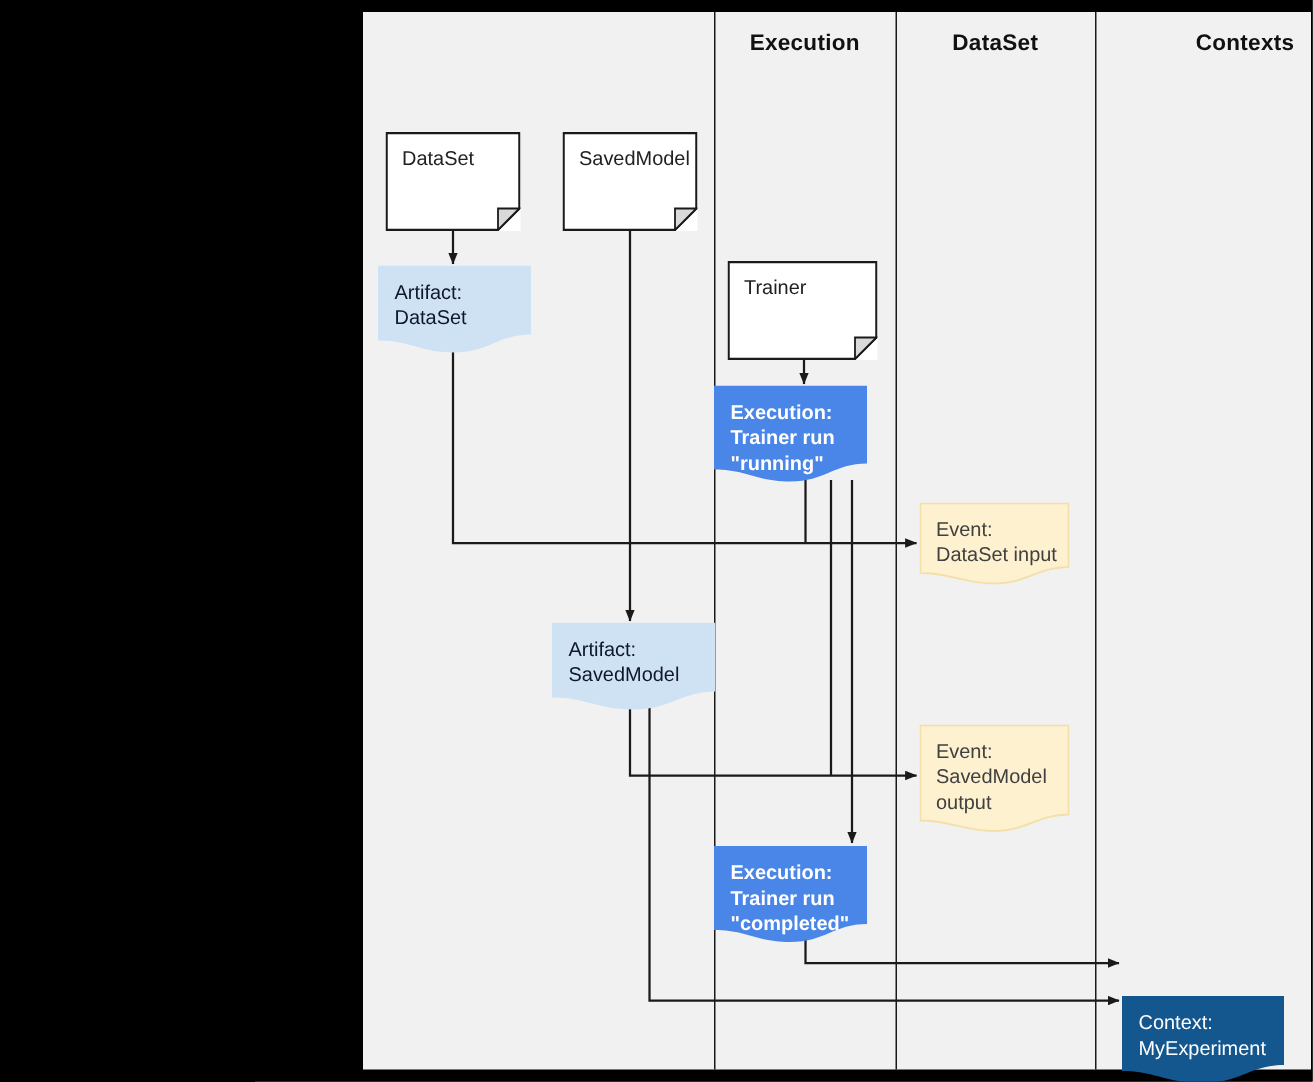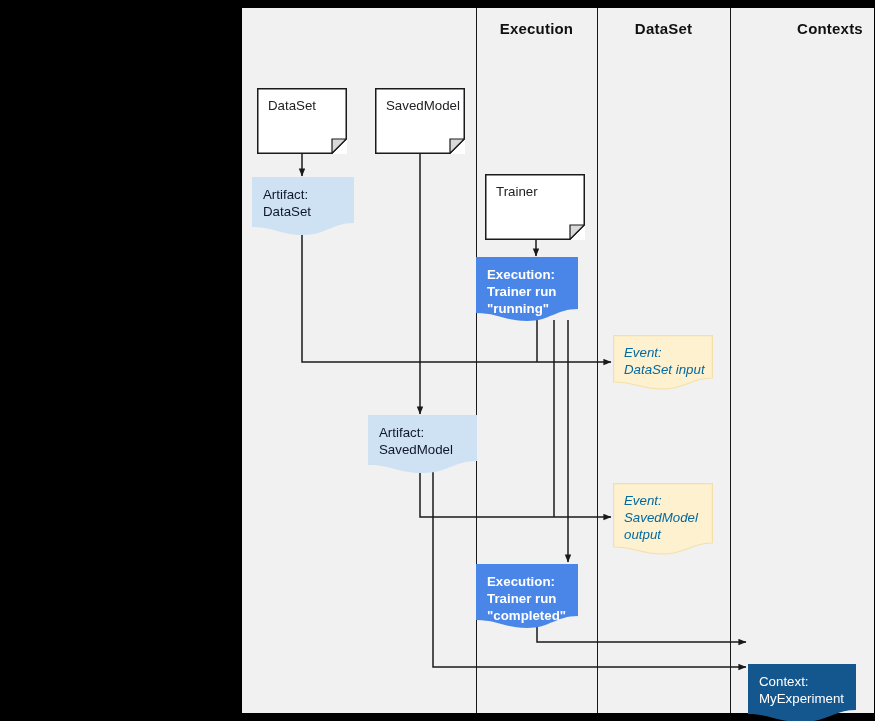--- a/index.html
+++ b/index.html
@@ -20,21 +20,21 @@
     position:absolute;left:11px;top:9px;right:8px;
     font-size:13.3px;line-height:17px;color:#202124;white-space:pre-line;
   }
   
   .note{background:#fff;}
   
   .doc svg{position:absolute;left:0;top:0;}
   .doc-blue .txt{color:#0f172a;}
   .doc-exec .txt{color:#ffffff;font-weight:bold;}
   .doc-ctx .txt{color:#ffffff;}
-  .doc-event .txt{color:#0369a1;font-style:italic;}
+  .doc-event .txt{color:#404040;}
 </style>
 </head>
 <body>
 
 <div id="stage">
   <div id="canvas">
 
     <div class="col-line" style="left:234px"></div>
     <div class="col-line" style="left:355px"></div>
     <div class="col-line" style="left:488px"></div>

